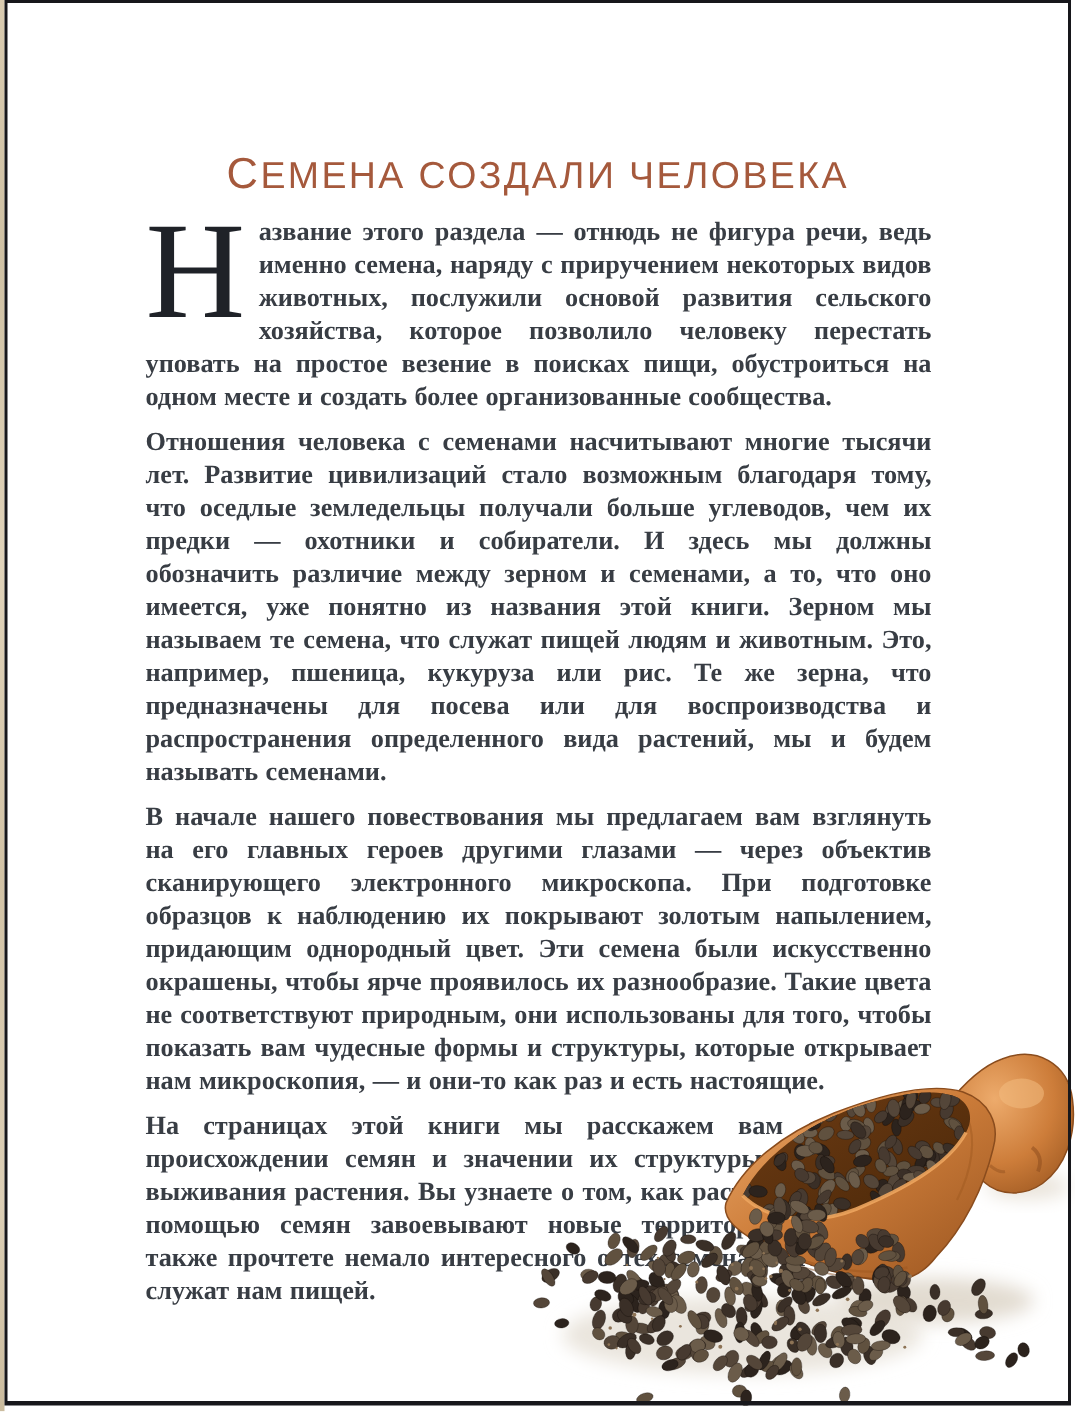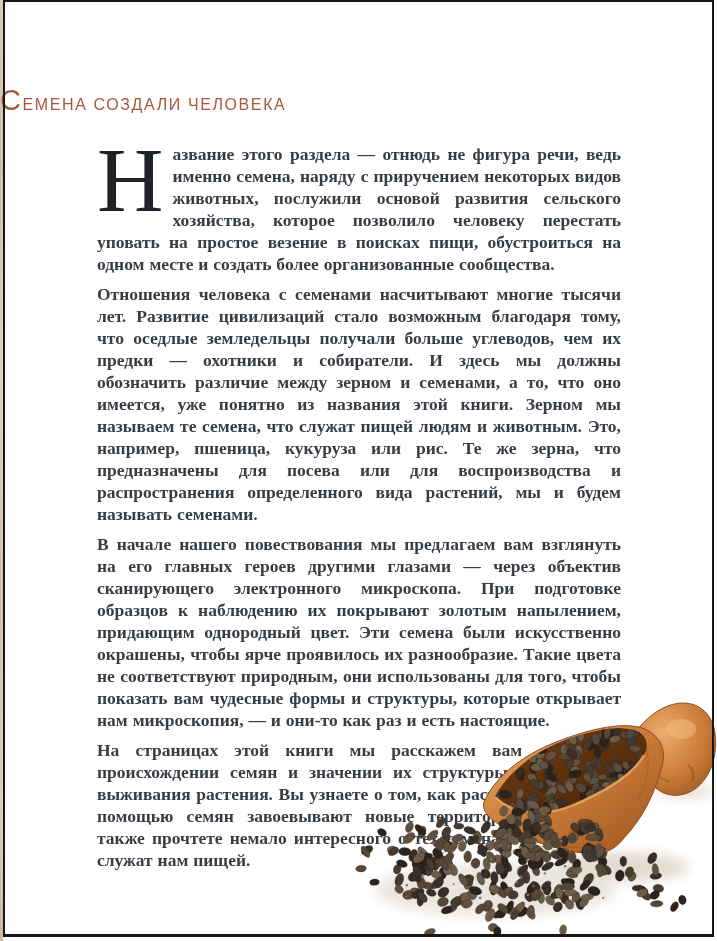--- a/index.html
+++ b/index.html
@@ -14,25 +14,25 @@
     position:absolute;left:0;top:0;width:3px;height:941px;
     background:linear-gradient(180deg,#d9cbb0 0%,#cfc1a4 18%,#e0d3ba 40%,#d2c3a6 62%,#dccfb6 85%,#cbbc9e 100%);
   }
   .frame{
     position:absolute;left:3px;top:0;right:3px;bottom:4px;
     border:2px solid #17171b;
     border-bottom-width:3px;
     pointer-events:none;
   }
   .title{
-    position:absolute;top:84px;left:0;width:717px;
-    margin:0;text-align:left;
+    position:absolute;top:100px;left:0;width:717px;
+    margin:0;text-align:center;
     font-family:"Liberation Sans", sans-serif;
     font-weight:normal;
-    font-size:16px;letter-spacing:1.6px;
+    font-size:25px;letter-spacing:1.6px;
     color:#a5593c;
   }
   .title::first-letter{font-size:29px;}
   .text-block{
     position:absolute;left:97px;top:143px;width:524px;
     text-align:justify;
     font-size:17.5px;line-height:22px;
     word-spacing:0.5px;
     color:#383d44;
     font-weight:bold;

